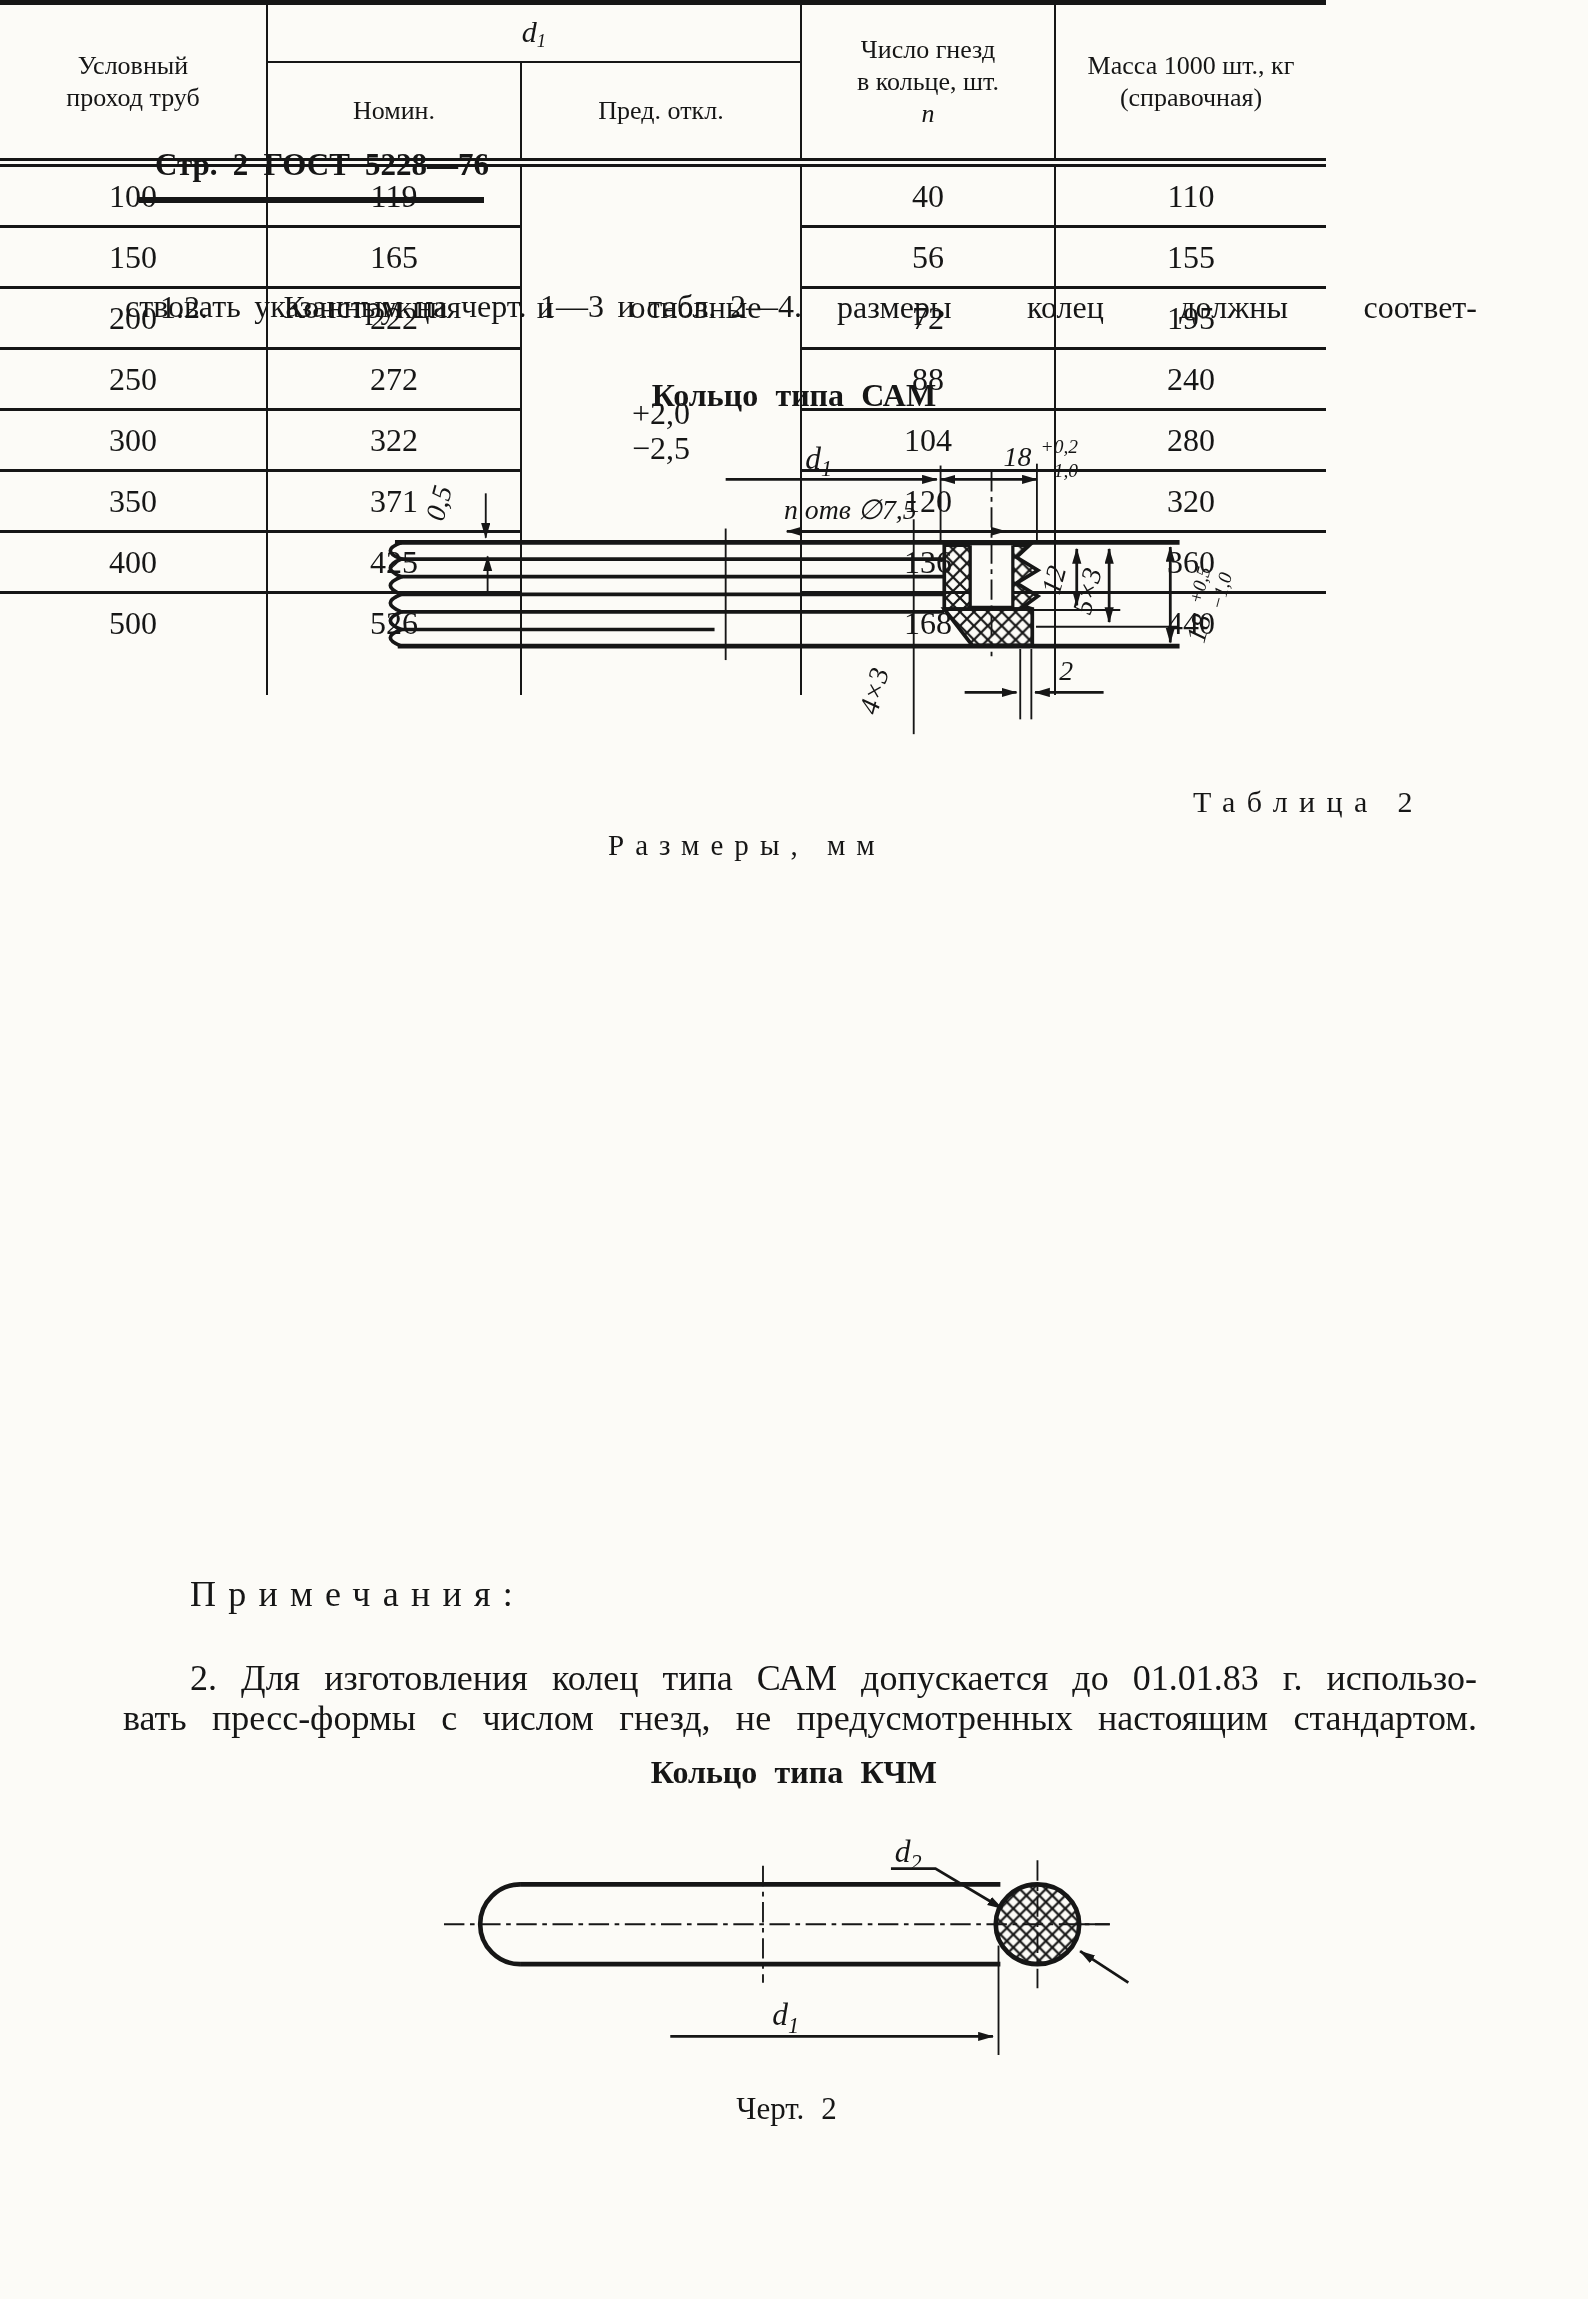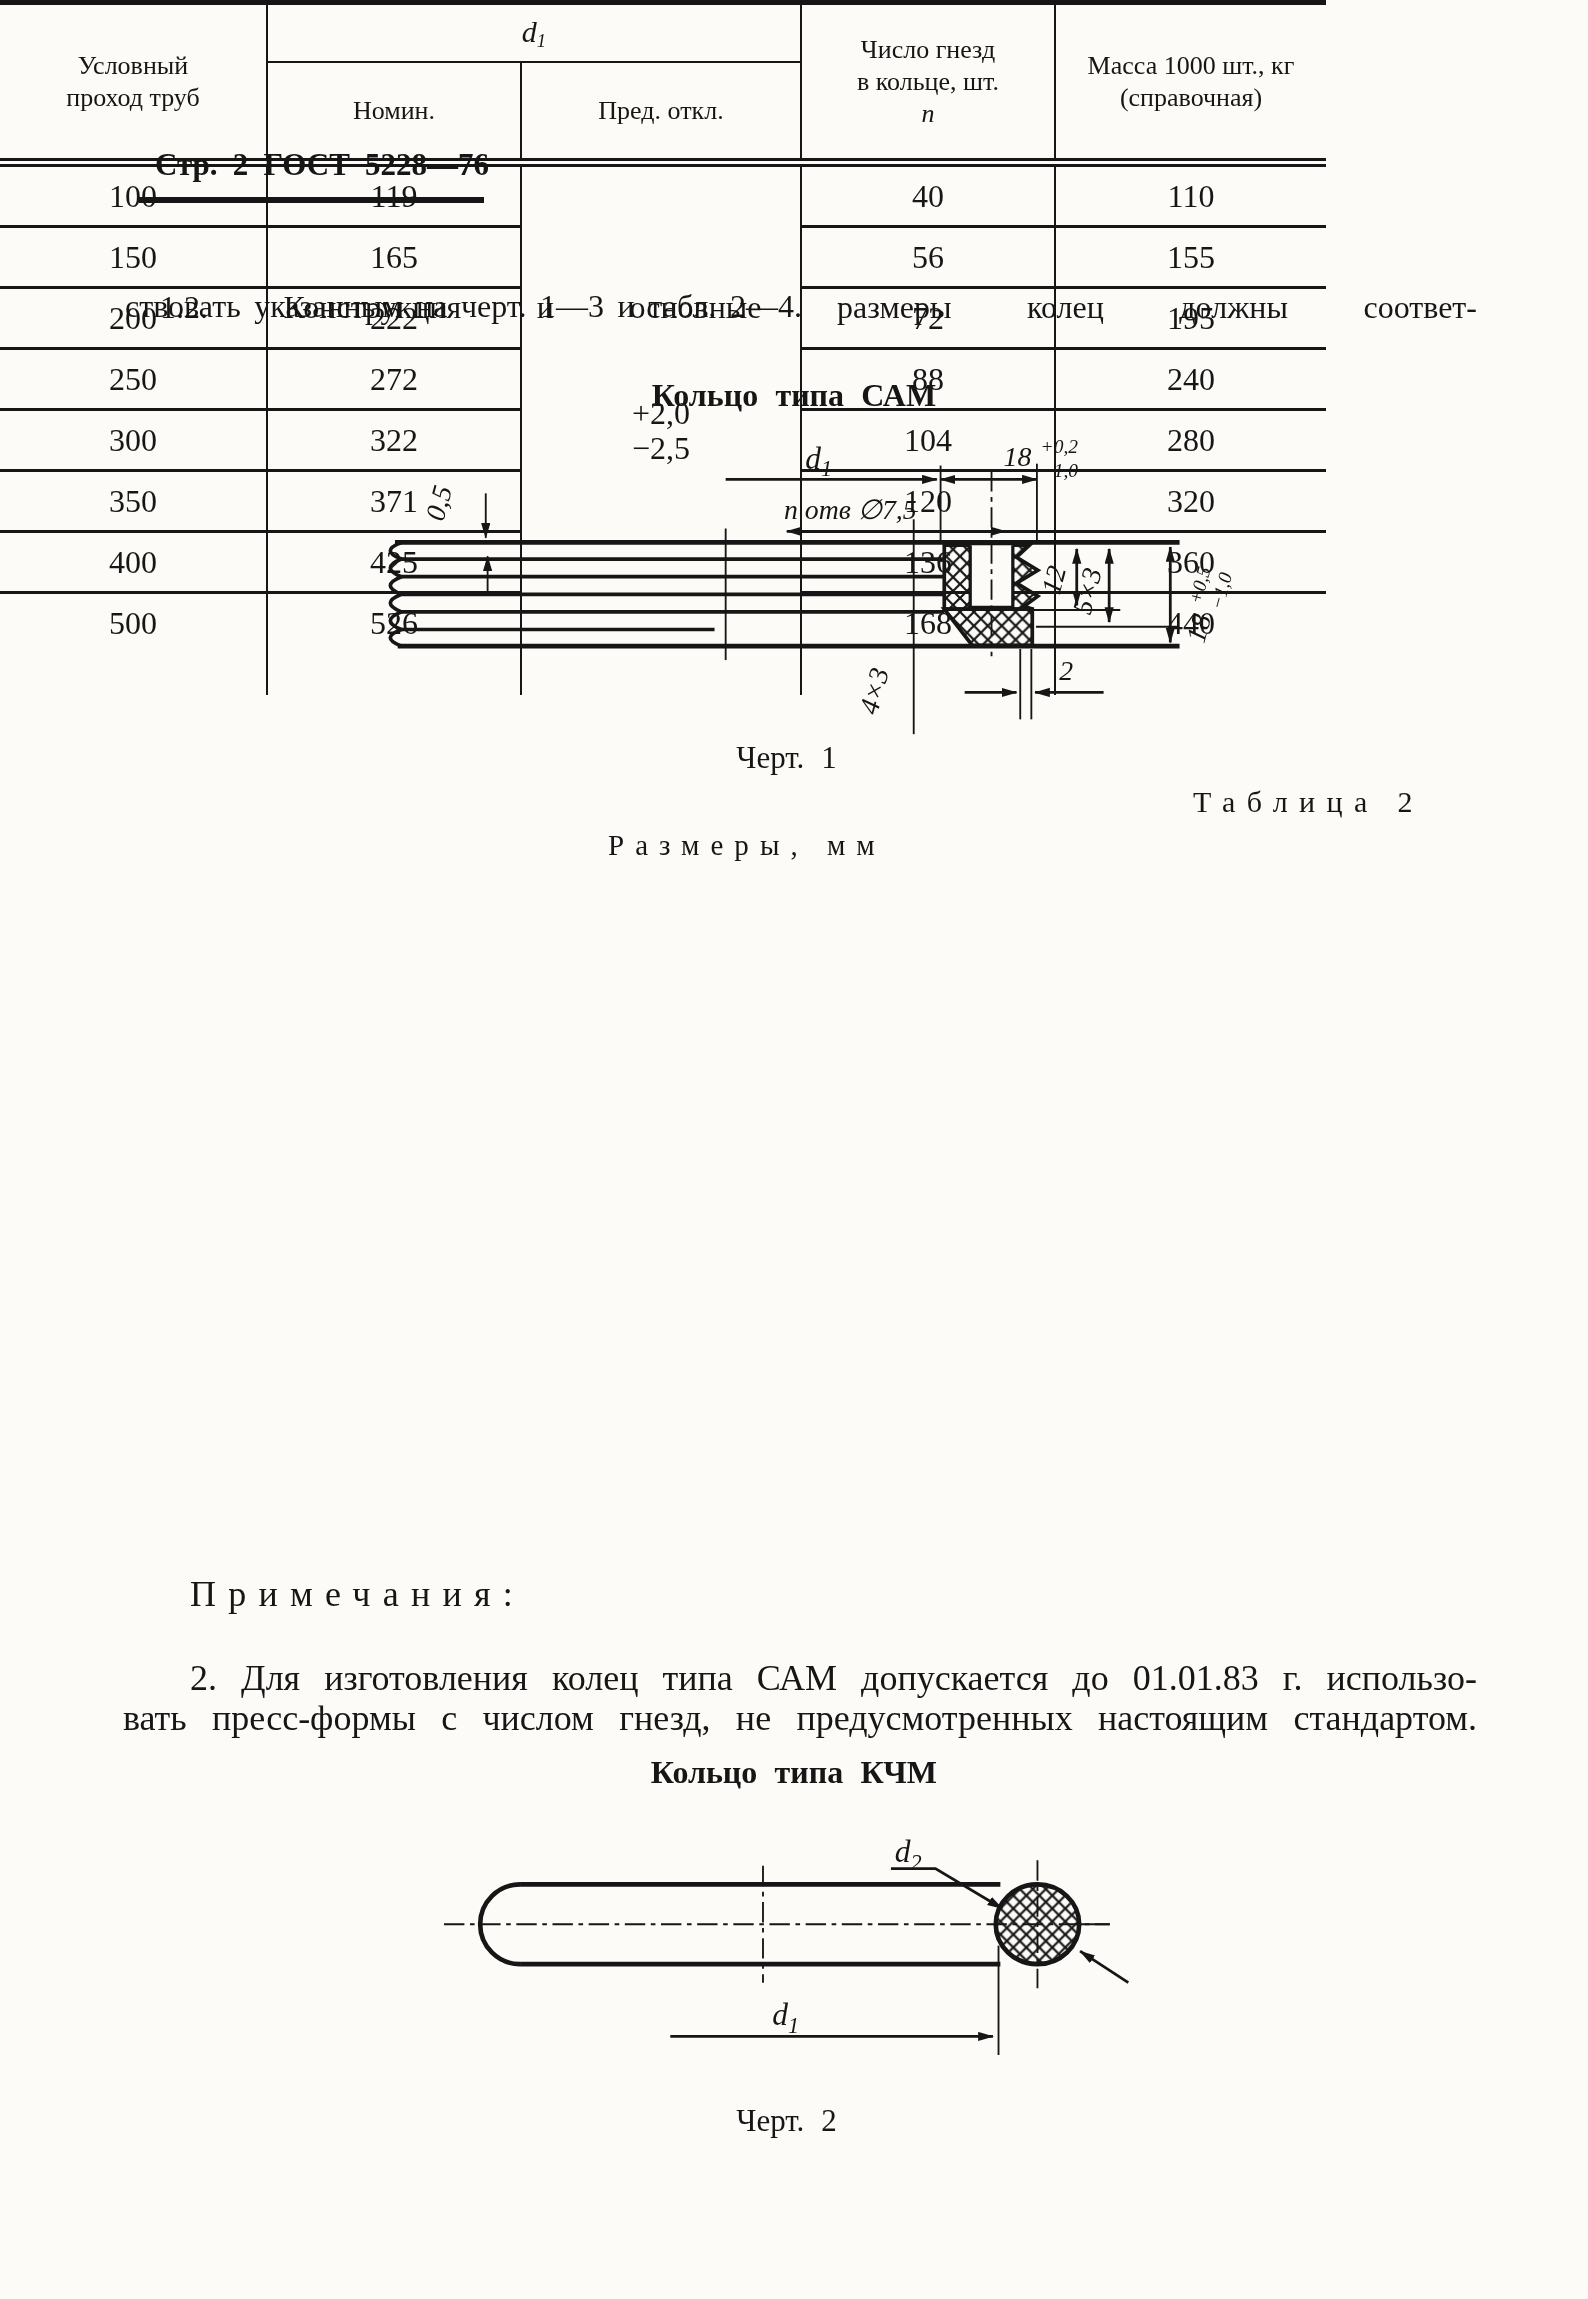--- a/index.html
+++ b/index.html
@@ -22,21 +22,21 @@
   
   #p12-l1{left:125px;top:243px;width:1352px;font-size:32px;word-spacing:5.6px;}
   #p12-l2{left:125px;top:288px;width:1352px;font-size:32px;word-spacing:5.6px;}
 
   
   .figtitle{left:7.4px;width:1573px;font-size:32px;font-weight:bold;text-align:center;word-spacing:9.3px;}
   .figcap{left:0px;width:1573px;font-size:31px;text-align:center;word-spacing:9.3px;}
   #fig1-title{top:377px;}
   #fig1-cap{top:740px;}
   #fig2-title{top:1754px;}
-  #fig2-cap{top:2091px;margin-top:12px;}
+  #fig2-cap{top:2091px;}
 
   
   #tbl-label{top:785px;right:165px;font-size:30px;}
   #tbl-units{left:608px;top:829px;font-size:29px;}
 
   
   #t2{left:130px;top:865px;width:1326px;border-collapse:collapse;table-layout:fixed;}
   #t2 td{padding:0;margin:0;vertical-align:middle;text-align:center;color:#161616;}
   #t2 .vr{border-right:2.8px solid #161616;}
   #t2 tr.h1 td{border-top:5.6px solid #161616;}
@@ -161,21 +161,20 @@
       </g>
 
       <path class="thin" d="M1100,700 V776"></path>
       <path class="thin" d="M1112,700 V776"></path>
       <path class="med" d="M1040,747 H1096" marker-end="url(#a1)"></path>
       <path class="med" d="M1190,747 H1116" marker-end="url(#a1)"></path>
       <text class="dimtx" x="1142" y="734">2</text>
     </g>
   </svg>
 
-  <div id="fig1-cap" class="abs figcap">Черт. 1</div>
 
   <div id="tbl-label" class="abs ls">Таблица 2</div>
   <div id="tbl-units" class="abs ls">Размеры, мм</div>
 
   <table id="t2">
     <colgroup>
       <col style="width:267px">
         <col style="width:254px">
         <col style="width:280px">
         <col style="width:254px">

